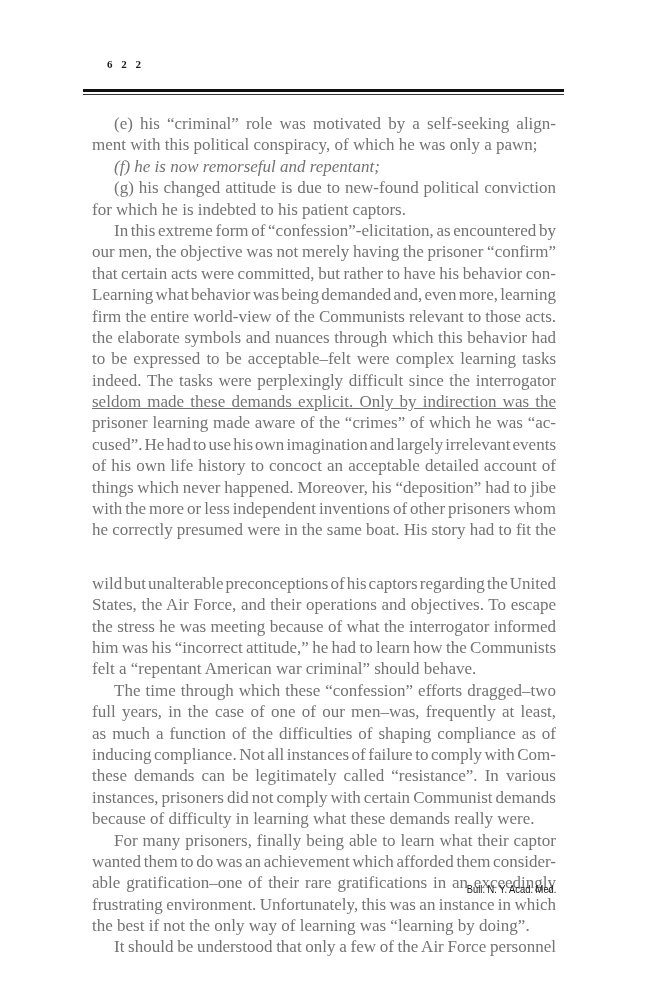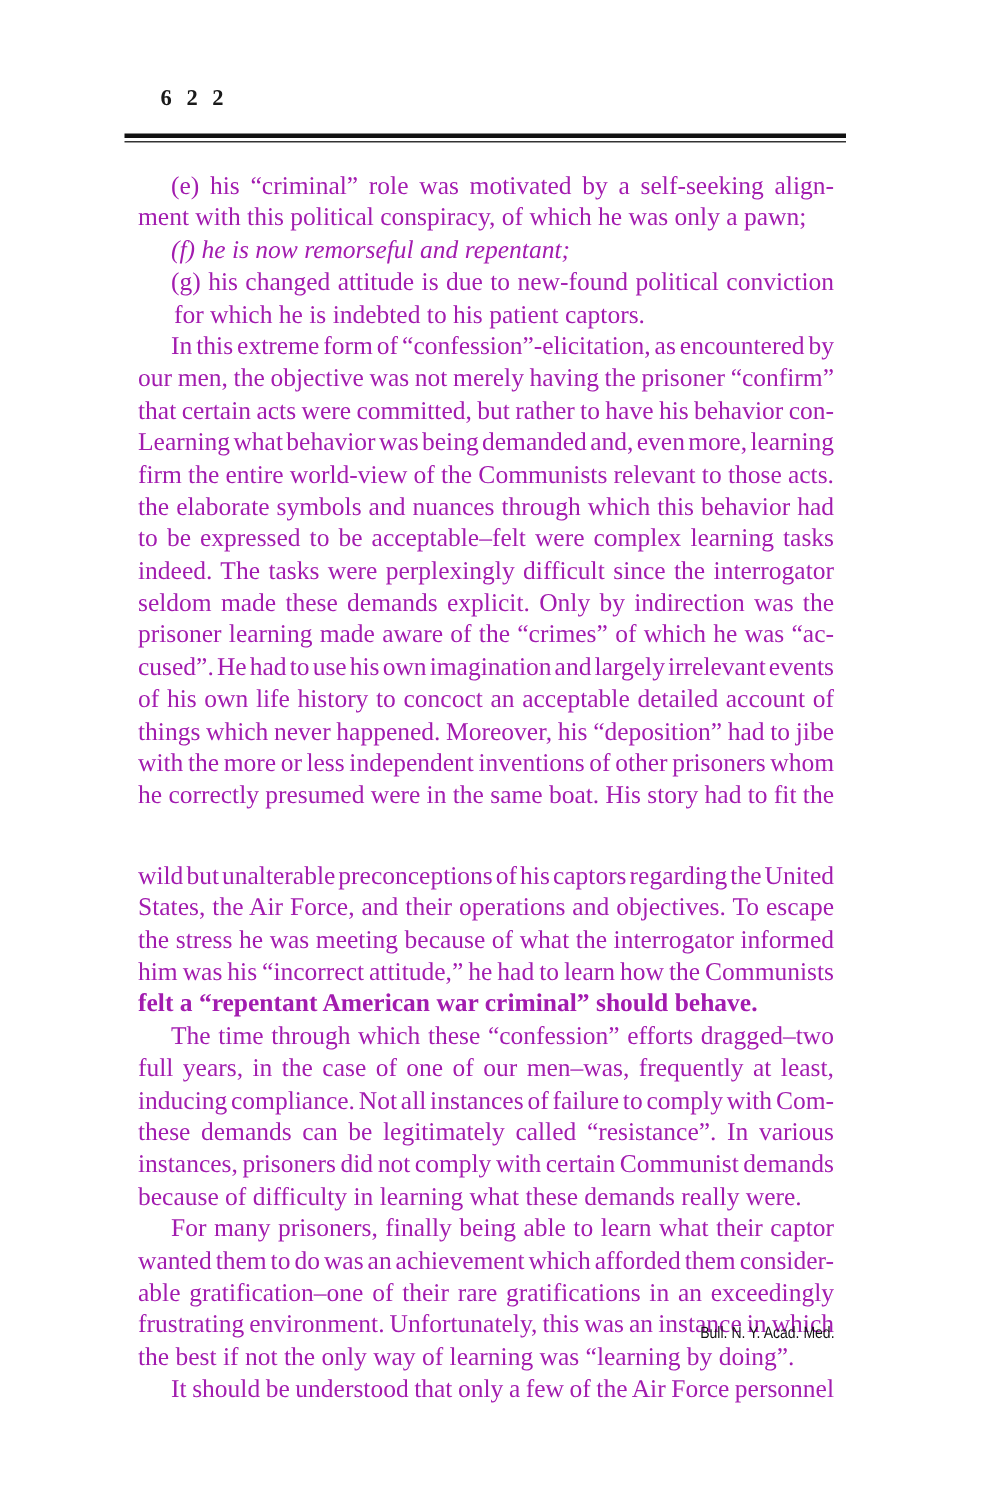--- a/index.html
+++ b/index.html
@@ -1,25 +1,25 @@
 <!DOCTYPE html>
 <html><head>
 <meta charset="utf-8">
 <style>
   html, body { margin:0; padding:0; background:#ffffff; }
   body { width:669px; height:1004px; position:relative; overflow:hidden; }
   .page { position:absolute; left:0; top:0; width:669px; height:1004px; background:#fff; }
   .running-head { position:absolute; left:83px; width:481px; top:58px; height:20px;
     font-family:"Liberation Serif","DejaVu Serif",serif; color:#1a1a1a; }
-  .page-number { position:absolute; left:24px; top:0; font-size:15px; letter-spacing:3px; font-weight:bold; }
+  .page-number { position:absolute; left:24px; top:0; font-size:11px; letter-spacing:3px; font-weight:bold; }
   .author { position:absolute; left:0; right:0; top:1px; text-align:center; font-size:12.5px; letter-spacing:1.2px; }
   .rule-thick { position:absolute; left:83px; width:481px; top:89px; height:3px; background:#111; }
   .rule-thin { position:absolute; left:83px; width:481px; top:94px; height:1px; background:#333; }
   .body-text { position:absolute; left:92px; width:464px; top:113px;
-    font-family:"Liberation Serif","DejaVu Serif",serif; font-size:17px; line-height:21.4px; color:#a21caf; }
+    font-family:"Liberation Serif","DejaVu Serif",serif; font-size:17px; line-height:21.4px; color:#737373; }
   .line { display:block; white-space:nowrap; text-align:justify; text-align-last:justify; height:21.4px; }
   .line.indent { padding-left:22px; }
   .line.last { text-align-last:left; }
   .footer { position:absolute; right:113px; top:883px; font-family:"Liberation Sans","DejaVu Sans",sans-serif;
     font-size:11px; color:#111; transform:scaleX(0.85); transform-origin:right; }
 </style>
 </head>
 <body>
 
 <div class="page">
@@ -27,43 +27,44 @@
     <span class="page-number">6 2 2</span>
   </div>
   <div class="rule-thick"></div>
   <div class="rule-thin"></div>
 
   <div class="body-text" id="body-text">
       <span class="line indent" style="white-space: nowrap; word-spacing: 1.45052px;">(e)  his  “criminal”  role  was  motivated  by  a  self-seeking  align-</span>
       <span class="line last" style="white-space: nowrap;">ment with this political conspiracy, of which he was only a pawn;</span>
       <span class="line indent last" style="white-space: nowrap; font-style: italic;">(f)  he is now remorseful and repentant;</span>
       <span class="line indent" style="white-space: nowrap; word-spacing: 0.625px;">(g)  his changed attitude is due to new-found political conviction</span>
-      <span class="line last" style="white-space: nowrap; margin-left: 24px;">for which he is indebted to his patient captors.</span>
+      <span class="line last" style="white-space: nowrap;">for which he is indebted to his patient captors.</span>
       <span class="line indent" style="white-space: nowrap; word-spacing: -1.57422px;">In this extreme form of “confession”-elicitation, as encountered by</span>
       <span class="line" style="white-space: nowrap; word-spacing: -0.476562px;">our men, the objective was not merely having the prisoner “confirm”</span>
       <span class="line" style="white-space: nowrap; word-spacing: -0.646307px;">that certain acts were committed, but rather to have his behavior con-</span>
       <span class="line" style="white-space: nowrap; word-spacing: -1.99653px;">Learning what behavior was being demanded and, even more, learning</span>
       <span class="line" style="white-space: nowrap; word-spacing: -0.103125px;">firm the entire world-view of the Communists relevant to those acts.</span>
       <span class="line" style="white-space: nowrap; word-spacing: 0.411458px;">the elaborate symbols and nuances through which this behavior had</span>
       <span class="line" style="white-space: nowrap; word-spacing: 0.418403px;">to be expressed to be acceptable–felt were complex learning tasks</span>
       <span class="line" style="white-space: nowrap; word-spacing: 1.36914px;">indeed. The tasks were perplexingly difficult since the interrogator</span>
-      <span class="line" style="white-space: nowrap; word-spacing: 1.93056px;">seldom made these demands explicit. Only by indirection was the</span>
+      <span class="line" style="white-space: nowrap; word-spacing: 1.93056px; text-decoration: underline;">seldom made these demands explicit. Only by indirection was the</span>
       <span class="line" style="white-space: nowrap; word-spacing: -0.0838068px;">prisoner learning made aware of the “crimes” of which he was “ac-</span>
       <span class="line" style="white-space: nowrap; word-spacing: -2.16619px;">cused”. He had to use his own imagination and largely irrelevant events</span>
       <span class="line" style="white-space: nowrap; word-spacing: 0.856534px;">of his own life history to concoct an acceptable detailed account of</span>
       <span class="line" style="white-space: nowrap; word-spacing: -0.458333px;">things which never happened. Moreover, his “deposition” had to jibe</span>
       <span class="line" style="white-space: nowrap; word-spacing: -1.19219px;">with the more or less independent inventions of other prisoners whom</span>
       <span class="line" style="white-space: nowrap; word-spacing: -0.0408654px;">he correctly presumed were in the same boat. His story had to fit the</span>
       <span class="line" style="white-space: nowrap; word-spacing: -2.21007px; margin-top: 32px;">wild but unalterable preconceptions of his captors regarding the United</span>
       <span class="line" style="white-space: nowrap; word-spacing: 0.426563px;">States, the Air Force, and their operations and objectives. To escape</span>
       <span class="line" style="white-space: nowrap; word-spacing: 0.1375px;">the stress he was meeting because of what the interrogator informed</span>
       <span class="line" style="white-space: nowrap; word-spacing: -0.909091px;">him was his “incorrect attitude,” he had to learn how the Communists</span>
-      <span class="line last" style="white-space: nowrap; font-weight: bold;">felt a “repentant American war criminal” should behave.</span>
+      <span class="line last" style="white-space: nowrap;">felt a “repentant American war criminal” should behave.</span>
       <span class="line indent" style="white-space: nowrap; word-spacing: 0.803571px;">The time through which these “confession” efforts dragged–two</span>
       <span class="line" style="white-space: nowrap; word-spacing: 2.04167px;">full years, in the case of one of our men–was, frequently at least,</span>
+      <span class="line" style="white-space: nowrap; word-spacing: 1.73864px;">as much a function of the difficulties of shaping compliance as of</span>
       <span class="line" style="white-space: nowrap; word-spacing: -1.70938px;">inducing compliance. Not all instances of failure to comply with Com-</span>
       <span class="line" style="white-space: nowrap; word-spacing: 1.41211px;">these demands can be legitimately called “resistance”. In various</span>
       <span class="line" style="white-space: nowrap; word-spacing: -1.19727px;">instances, prisoners did not comply with certain Communist demands</span>
       <span class="line last" style="white-space: nowrap;">because of difficulty in learning what these demands really were.</span>
       <span class="line indent" style="white-space: nowrap; word-spacing: 0.720313px;">For many prisoners, finally being able to learn what their captor</span>
       <span class="line" style="white-space: nowrap; word-spacing: -1.59062px;">wanted them to do was an achievement which afforded them consider-</span>
       <span class="line" style="white-space: nowrap; word-spacing: 1.59375px;">able gratification–one of their rare gratifications in an exceedingly</span>
       <span class="line" style="white-space: nowrap; word-spacing: -0.876953px;">frustrating environment. Unfortunately, this was an instance in which</span>
       <span class="line last" style="white-space: nowrap;">the best if not the only way of learning was “learning by doing”.</span>
       <span class="line indent" style="white-space: nowrap; word-spacing: -0.542969px;">It should be understood that only a few of the Air Force personnel</span>

